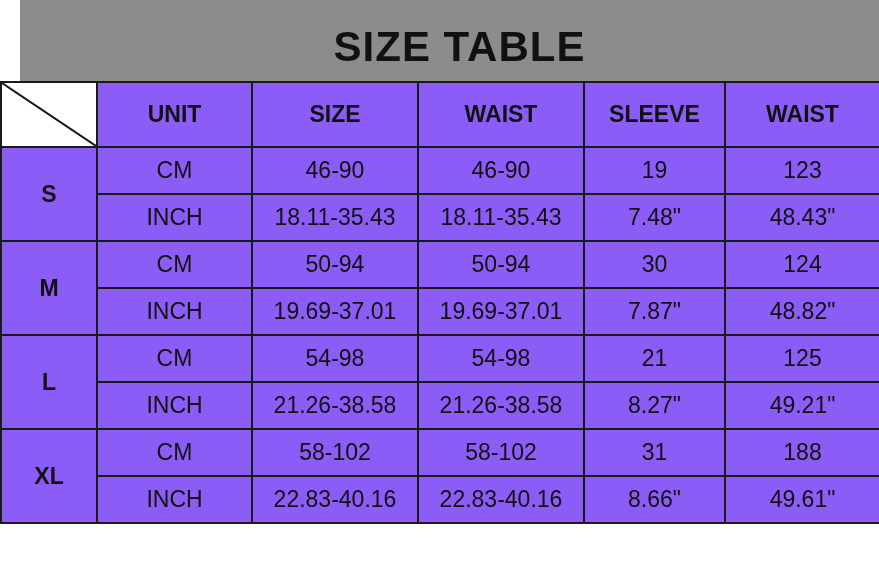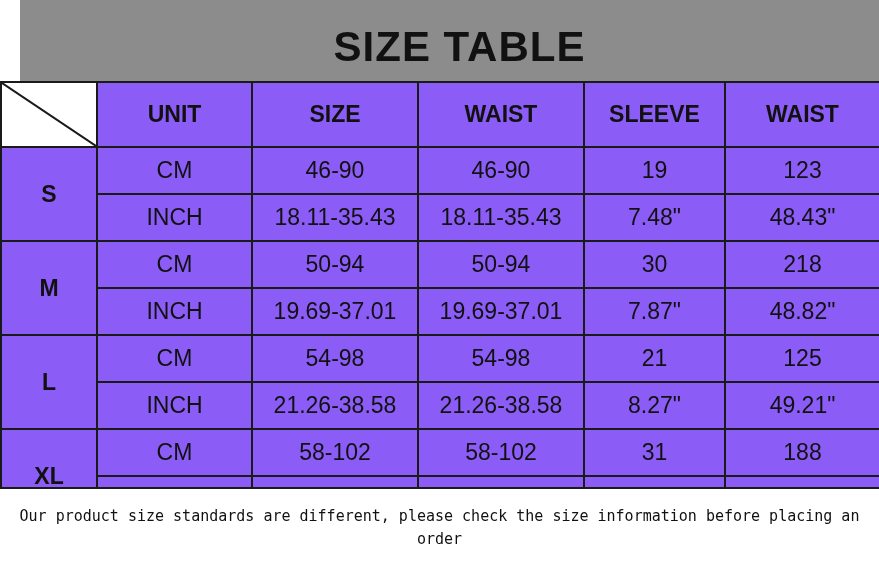--- a/index.html
+++ b/index.html
@@ -169,21 +169,21 @@
         <td class="value-cell">7.48"</td>
         <td class="value-cell">48.43"</td>
       </tr>
 
       <tr class="data-row">
         <td class="size-cell" rowspan="2">M</td>
         <td class="unit-cell">CM</td>
         <td class="value-cell">50-94</td>
         <td class="value-cell">50-94</td>
         <td class="value-cell">30</td>
-        <td class="value-cell">218</td>
+        <td class="value-cell">124</td>
       </tr>
       <tr class="data-row">
         <td class="unit-cell">INCH</td>
         <td class="value-cell">19.69-37.01</td>
         <td class="value-cell">19.69-37.01</td>
         <td class="value-cell">7.87"</td>
         <td class="value-cell">48.82"</td>
       </tr>
 
       <tr class="data-row">
@@ -213,17 +213,14 @@
       <tr class="data-row">
         <td class="unit-cell">INCH</td>
         <td class="value-cell">22.83-40.16</td>
         <td class="value-cell">22.83-40.16</td>
         <td class="value-cell">8.66"</td>
         <td class="value-cell">49.61"</td>
       </tr>
     </tbody>
   </table>
 
-  <div class="footer-note">
-    <span>Our product size standards are different, please check the size information before placing an order</span>
-  </div>
 
 </div>
 
 </body></html>

